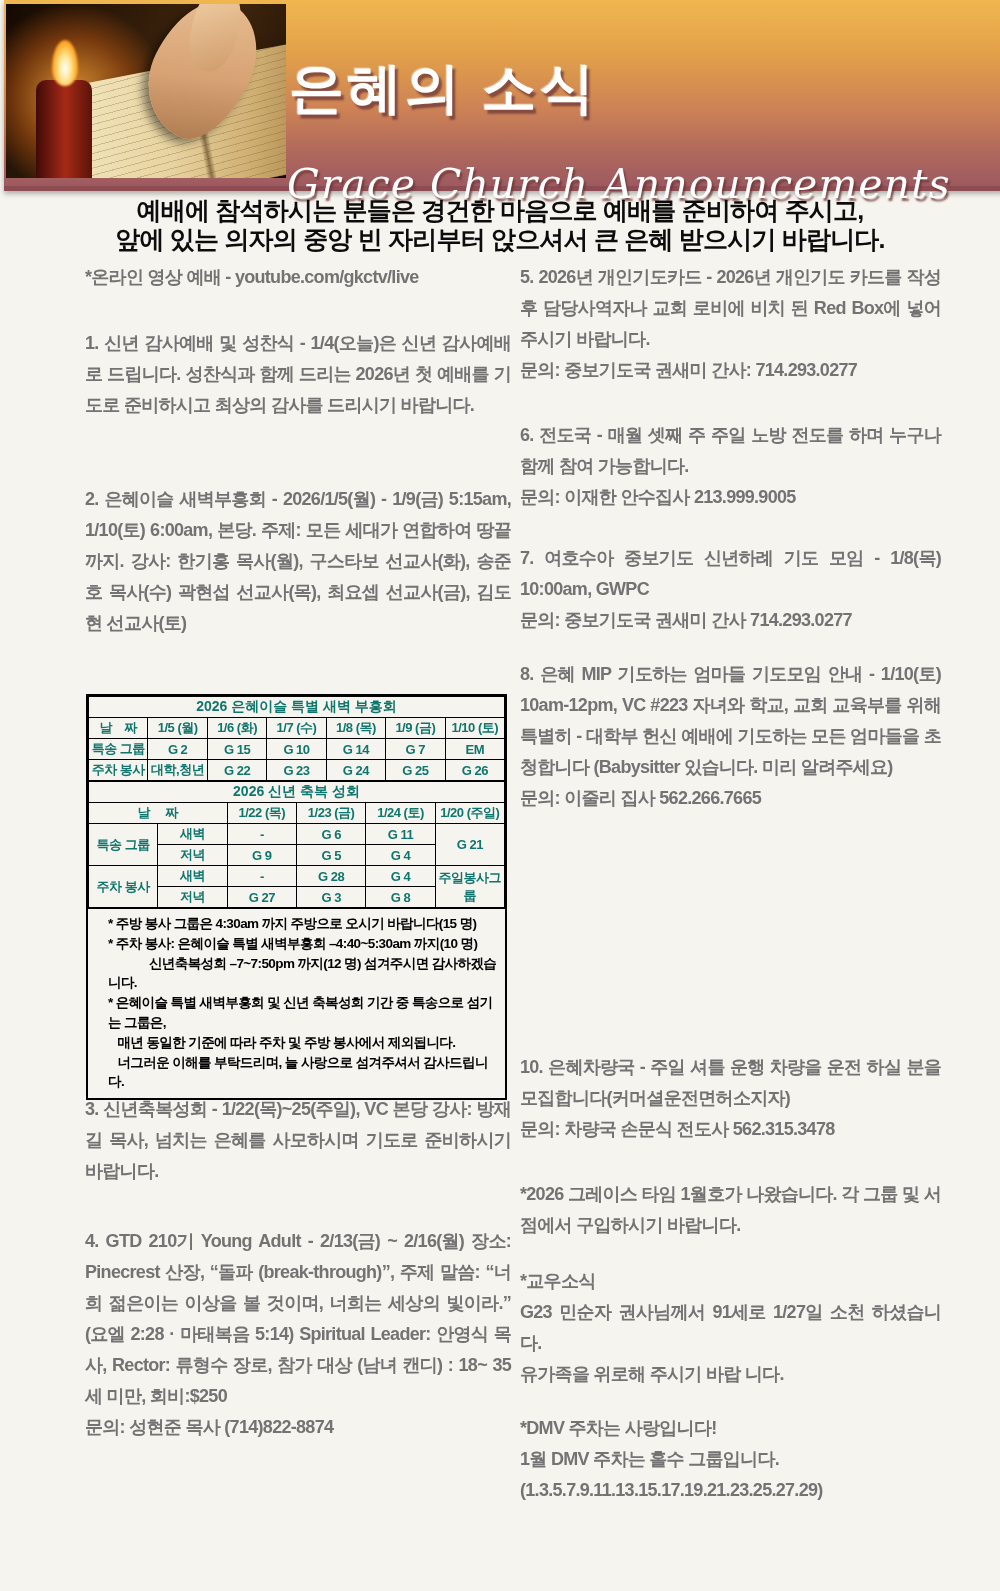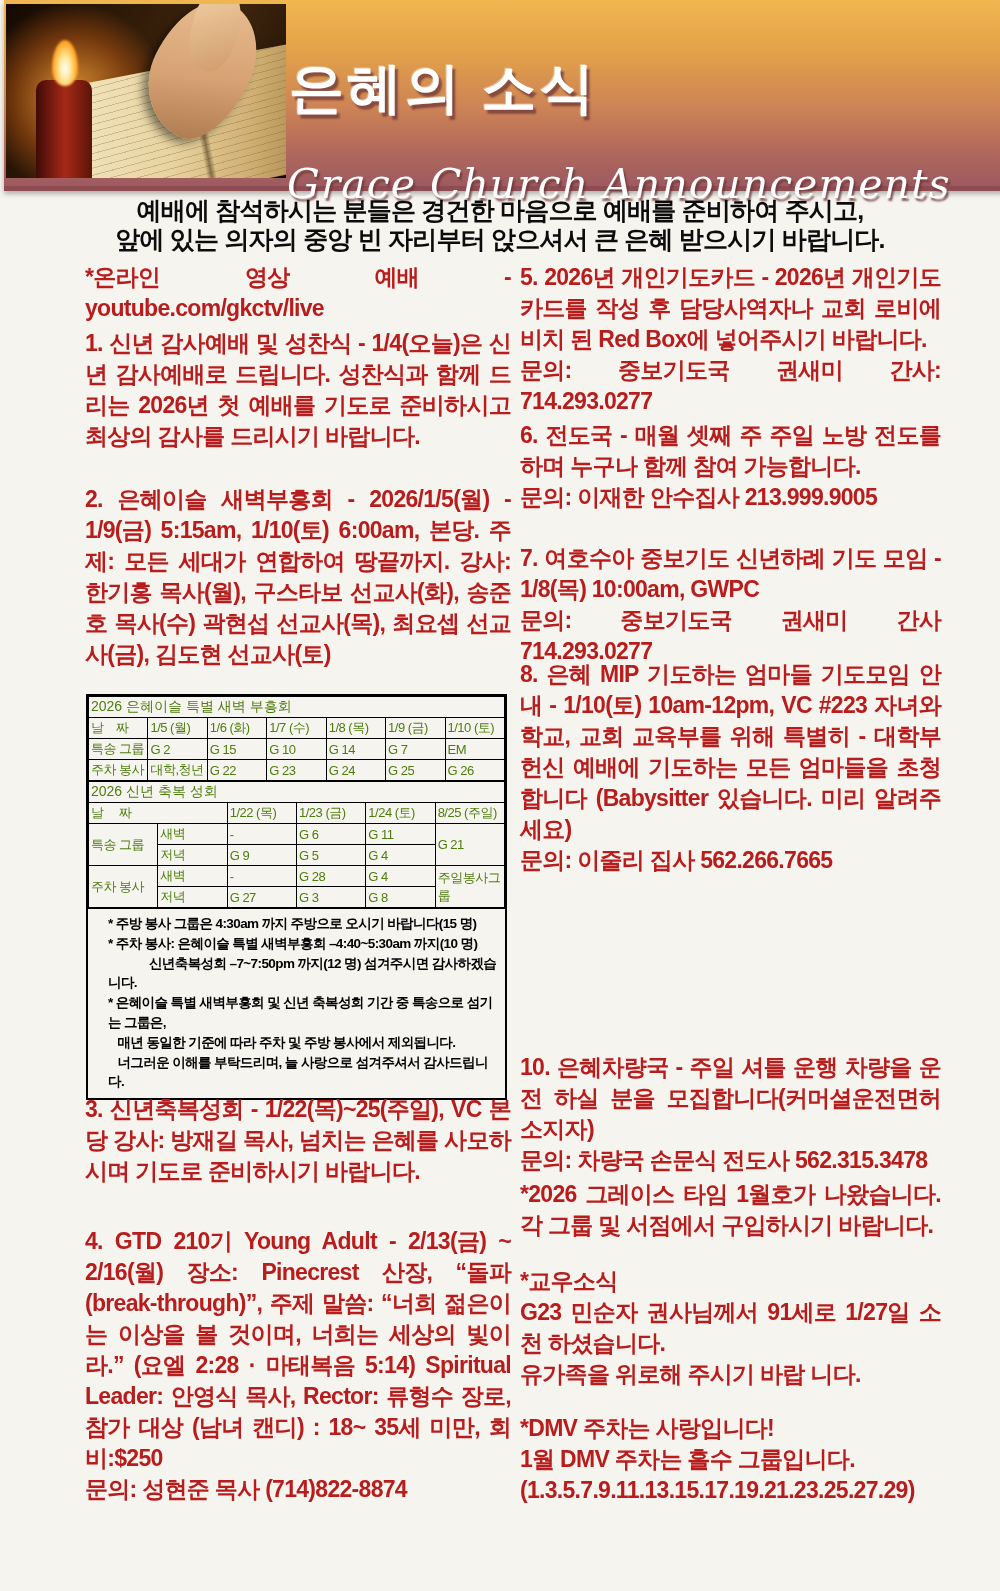--- a/index.html
+++ b/index.html
@@ -79,21 +79,21 @@
 
   
   .intro{
     position:absolute;left:0;top:196px;width:1000px;text-align:center;
     font-size:25px;font-weight:700;line-height:29px;letter-spacing:-0.8px;color:#0c0c0c;
   }
 
   
   .para{
     position:absolute;margin:0;
-    font-size:23px;font-weight:600;line-height:31px;letter-spacing:-0.7px;color:#b91c1c;
+    font-size:18px;font-weight:600;line-height:31px;letter-spacing:-0.7px;color:#737373;
     text-align:justify;white-space:pre-line;
   }
   .col-l{left:85px;width:426px;}
   .col-r{left:520px;width:421px;}
   #p-online{top:262px;}
   #p1{top:328px;}
   #p2{top:484px;}
   #p3{top:1094px;}
   #p4{top:1226px;}
   #p5{top:262px;}
@@ -109,22 +109,22 @@
   
   .sched{
     position:absolute;left:86px;top:694px;width:421px;
     border:2px solid #000;background:#f6f4ee;box-sizing:border-box;
   }
   .sched table{
     width:100%;border-collapse:collapse;table-layout:fixed;
   }
   .sched td,.sched th{
     border:1px solid #000;
-    font-size:13px;font-weight:400;vertical-align:middle;
-    padding:0 2px;color:#4d7c0f;letter-spacing:-0.5px;
+    font-size:13px;font-weight:700;text-align:center;vertical-align:middle;
+    padding:0 2px;color:#0f766e;letter-spacing:-0.5px;
   }
   .sched tr{height:21px;}
   .sched .ttl{font-size:14px;letter-spacing:0;}
   .notes{
     border-top:1px solid #000;
     padding:5px 8px 6px 20px;
     font-size:13.5px;font-weight:700;line-height:19.8px;letter-spacing:-0.6px;
     white-space:pre-wrap;color:#000;
   }
   .t1 .c0{width:69px;} .t1 .cd{width:58px;}
@@ -197,21 +197,21 @@
     <table class="t2">
       <tbody>
           <tr>
             <td colspan="6" class="ttl">2026 신년 축복 성회</td>
           </tr>
       <tr>
         <td colspan="2" class="c0x">날&nbsp;&nbsp;&nbsp;&nbsp;&nbsp;짜</td>
         <td class="c2">1/22 (목)</td>
         <td class="c3">1/23 (금)</td>
         <td class="c4">1/24 (토)</td>
-        <td class="c5">8/25 (주일)</td>
+        <td class="c5">1/20 (주일)</td>
       </tr>
       <tr>
         <td rowspan="2" class="c0">특송 그룹</td>
         <td class="c1">새벽</td>
         <td>-</td>
         <td>G 6</td>
         <td>G 11</td>
         <td rowspan="2">G 21</td>
       </tr>
       <tr>

